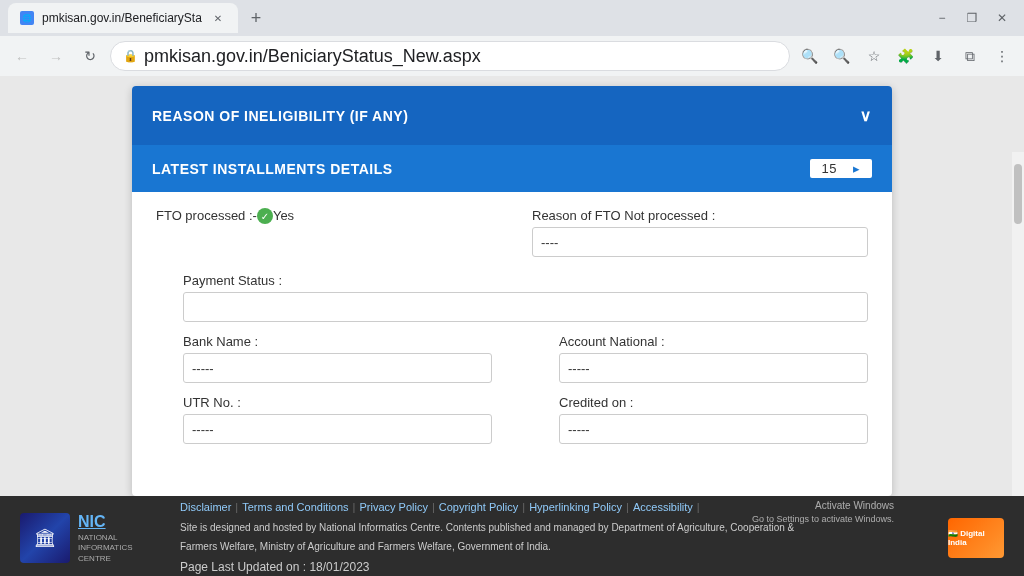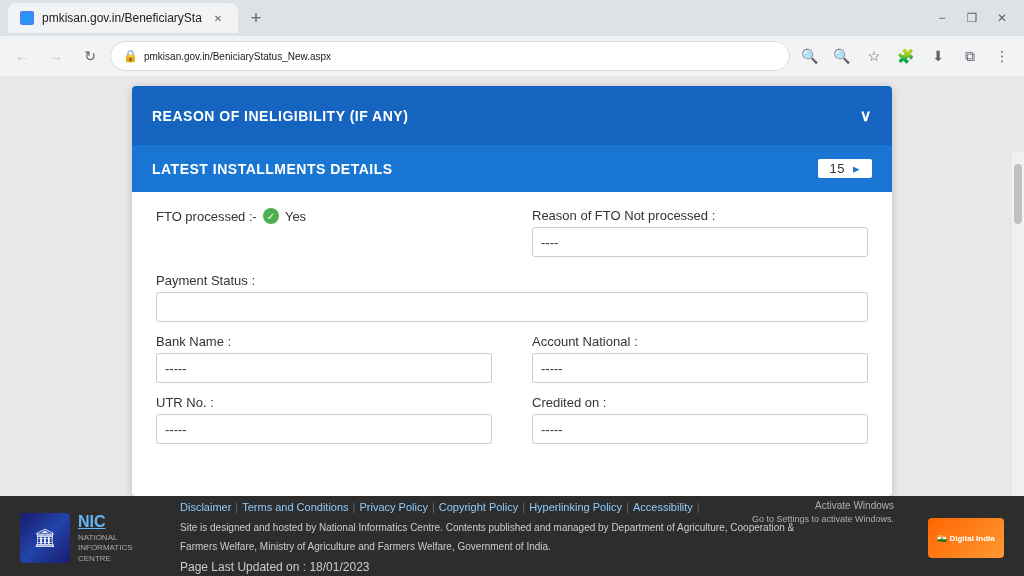--- a/index.html
+++ b/index.html
@@ -93,21 +93,21 @@
       height: 30px;
       display: flex;
       align-items: center;
       padding: 0 12px;
       gap: 6px;
       font-size: 13px;
       color: #202124;
       border: 1px solid #dadce0;
     }
     .lock-icon { color: #5f6368; font-size: 12px; }
-    .address-text { font-size: 10px; color: #202124; }
+    .address-text { font-size: 18px; color: #202124; }
     .toolbar-icons {
       display: flex;
       gap: 4px;
       align-items: center;
     }
     .toolbar-icon {
       width: 28px; height: 28px;
       border-radius: 50%;
       display: flex; align-items: center; justify-content: center;
       font-size: 14px;
@@ -161,42 +161,42 @@
     }
     .installment-badge {
       background: white;
       color: #333;
       padding: 2px 12px;
       font-size: 13px;
       font-weight: normal;
       border-radius: 2px;
       display: flex;
       align-items: center;
-      gap: 8px;
+      gap: 16px;
     }
 
     
     .form-section {
       padding: 16px 24px 20px;
     }
     .form-row {
       display: flex;
       gap: 40px;
       margin-bottom: 12px;
     }
     .form-group {
       flex: 1;
+      margin-left: 27px;
     }
     .form-label {
       font-size: 13px;
       color: #333;
       margin-bottom: 4px;
       display: flex;
-      align-items: center;
-      gap: 6px;
+      align-items: flex-start;
     }
     .check-icon {
       width: 16px; height: 16px;
       background: #4caf50;
       border-radius: 50%;
       display: inline-flex;
       align-items: center;
       justify-content: center;
       color: white;
       font-size: 10px;
@@ -298,21 +298,21 @@
       cursor: pointer;
     }
     .footer-divider { color: #666; }
     .digital-india {
       display: flex;
       flex-direction: column;
       align-items: center;
       gap: 4px;
     }
     .di-logo {
-      width: 76px;
+      width: 56px;
       height: 40px;
       background: linear-gradient(135deg, #ff6600, #ff9933);
       border-radius: 4px;
       display: flex;
       align-items: center;
       justify-content: center;
       font-size: 9px;
       color: white;
       font-weight: bold;
     }

